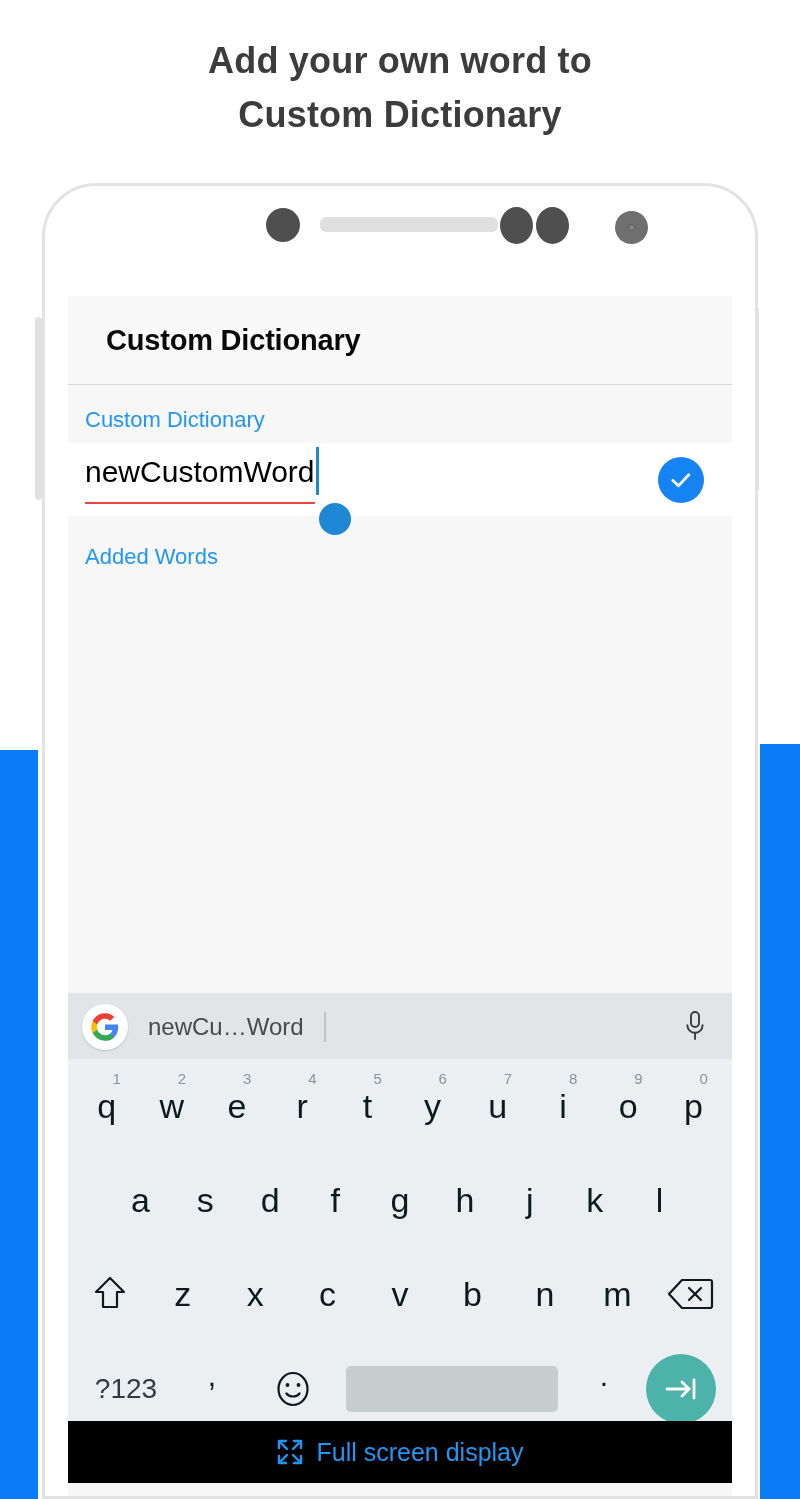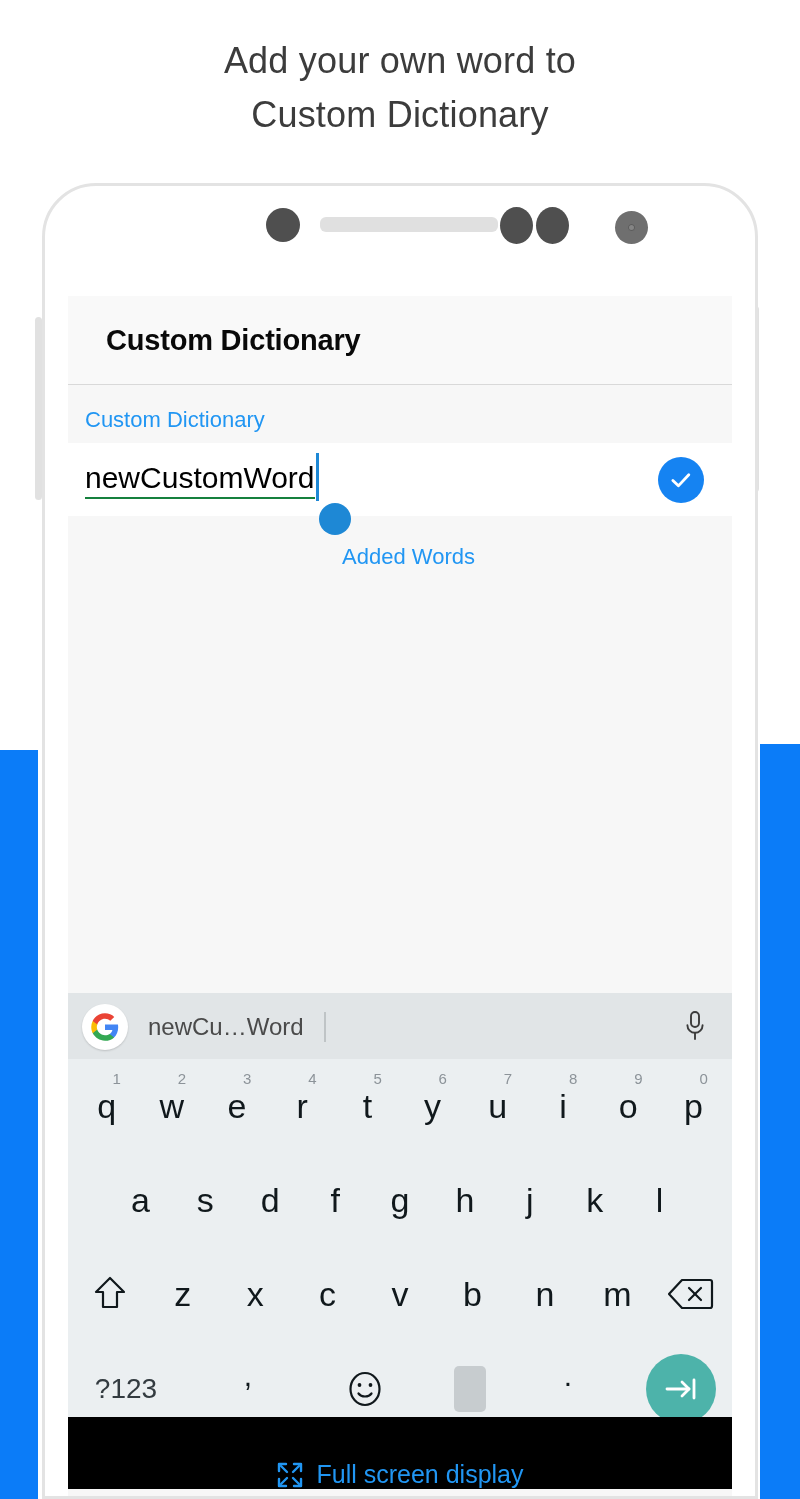--- a/index.html
+++ b/index.html
@@ -19,21 +19,21 @@
   .blue-right {
     position: absolute; right: 0; top: 744px; width: 40px; height: 755px;
     background: #0B7CF8;
   }
 
   
   .heading {
     position: absolute; left: 0; top: 34px; width: 800px;
     text-align: center;
     font-size: 36px; line-height: 54px;
-    color: #3C3C3C; font-weight: 400;
+    color: #3C3C3C; font-weight: 700;
     letter-spacing: .2px;
   }
 
   
   .phone {
     position: absolute; left: 42px; top: 183px;
     width: 716px; height: 1316px;
     background: #ffffff;
     border: 3px solid #E3E3E3;
     border-top-left-radius: 54px;
@@ -85,39 +85,39 @@
   .input-row {
     margin-top: 10px;
     background: #ffffff;
     height: 73px;
     display: flex; align-items: center;
     position: relative;
   }
   .input-wrap { position: relative; margin-left: 17px; }
   .input-value {
     font-size: 30px; color: #000; white-space: nowrap;
-    border-bottom: 2px solid #15803d; padding-bottom: 2px; display: inline-block;
+    border-bottom: 2px solid #ef4444; padding-bottom: 13px; display: inline-block;
   }
   .caret {
     position: absolute; right: -4px; top: -8px;
     width: 3px; height: 48px; background: #1E88D5;
   }
   .caret-handle {
     position: absolute; left: 251px; top: 60px;
     width: 32px; height: 32px; border-radius: 50%;
     background: #1E88D5;
   }
   .check-btn {
     position: absolute; right: 28px; top: 50%; transform: translateY(-50%);
     width: 46px; height: 46px; border-radius: 50%;
     background: #1583F2;
     display: flex; align-items: center; justify-content: center;
   }
 
-  .added-label { color: #2196F3; font-size: 22px; padding: 28px 0 0 17px; text-align: center; }
+  .added-label { color: #2196F3; font-size: 22px; padding: 28px 0 0 17px; }
 
   .word-row {
     display: flex; align-items: center; justify-content: space-between;
     padding: 28px 30px 0 34px;
   }
   .word-text { font-size: 24px; color: #B3B3B3; }
   .trash { width: 34px; height: 38px; }
 
   
   .keyboard {
@@ -149,38 +149,38 @@
     display: flex; align-items: center; justify-content: center;
     font-size: 34px; color: #10181C; font-weight: 400;
   }
   .key sup {
     position: absolute; top: 11px; left: 50%; margin-left: 6px;
     font-size: 15px; color: #8C9399; font-weight: 400;
   }
   .krow.r2 { padding: 0 40px; }
   .krow.r3 { padding: 0 6px; }
   .icon-key { flex: 1; display: flex; align-items: center; justify-content: center; }
-  .krow.r4 { height: 96px; padding: 0 10px; gap: 36px; }
+  .krow.r4 { height: 96px; padding: 0 10px; }
   .k-123 { flex: 0 0 96px; font-size: 28px; color: #333b40; display:flex; align-items:center; justify-content:center; }
   .k-comma { flex: 0 0 76px; font-size: 30px; color: #10181C; display:flex; align-items:flex-end; justify-content:center; padding-bottom: 26px;}
   .k-emoji { flex: 0 0 86px; display:flex; align-items:center; justify-content:center; }
   .k-space { flex: 1; height: 46px; background: #C7CCCF; border-radius: 5px; margin: 0 10px; }
   .k-period { flex: 0 0 72px; font-size: 30px; color: #10181C; display:flex; align-items:flex-end; justify-content:center; padding-bottom: 26px; }
   .k-enter {
     flex: 0 0 82px; height: 70px; display:flex; align-items:center; justify-content:center;
   }
   .enter-circle {
     width: 70px; height: 70px; border-radius: 50%; background: #4DB3AA;
     display: flex; align-items: center; justify-content: center;
   }
 
   
   .fsbar {
-    position: absolute; left: 0; bottom: 7px; width: 664px; height: 72px;
-    background: #000; display: flex; align-items: flex-end; justify-content: center; gap: 12px;
+    position: absolute; left: 0; bottom: 13px; width: 664px; height: 62px;
+    background: #000; display: flex; align-items: center; justify-content: center; gap: 12px;
   }
   .fs-label { color: #2196F3; font-size: 25px; }
 </style>
 </head>
 <body>
 
 <div id="stage">
 
   <div class="blue-left"></div>
   <div class="blue-right"></div>

